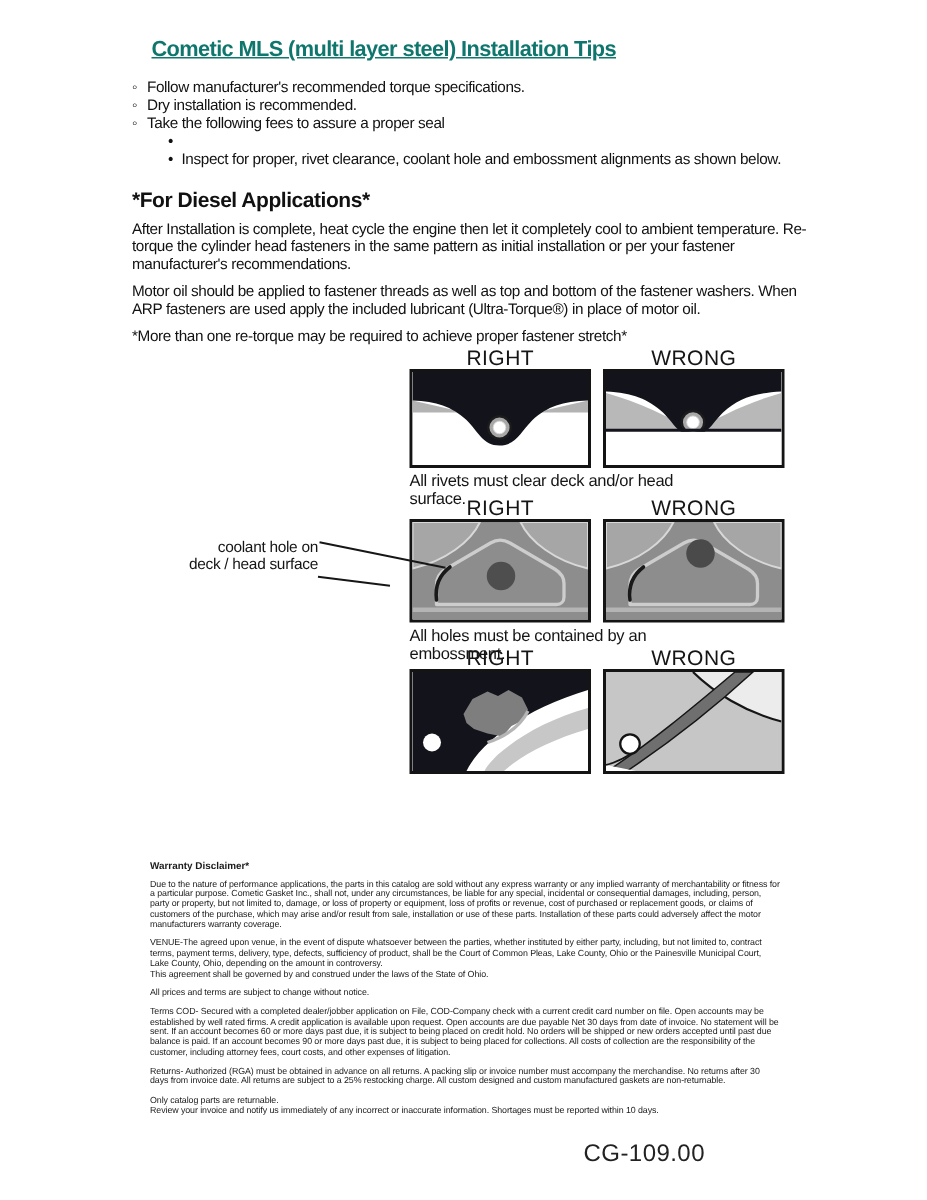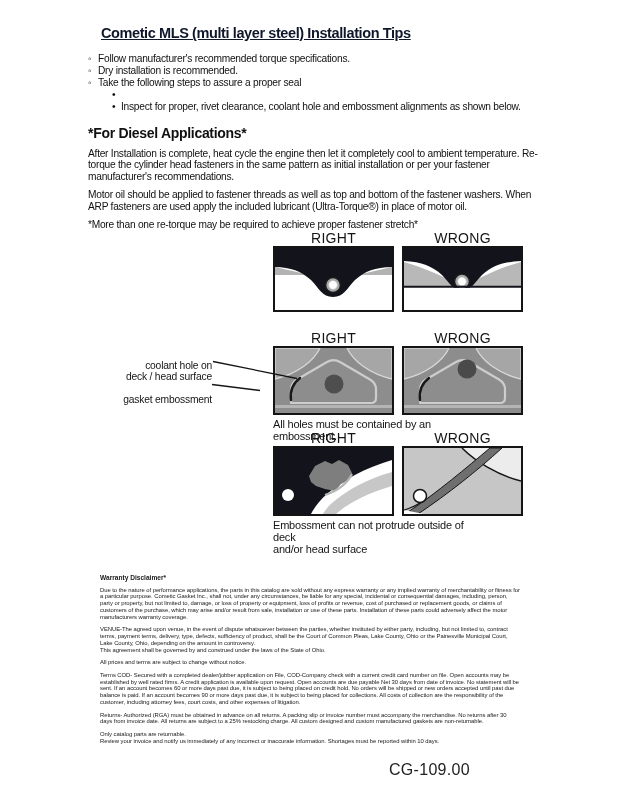--- a/index.html
+++ b/index.html
@@ -7,21 +7,21 @@
   body {
     width:618px; height:800px; position:relative; overflow:hidden;
     font-family:"Liberation Sans", sans-serif; color:#111;
   }
   .page { position:absolute; inset:0; background:#fff; }
 
   
   .content { position:absolute; left:88px; top:0; width:478px; }
   .doc-title {
     margin:24px 0 7px 13px; font-size:14.5px; font-weight:bold;
-    letter-spacing:-0.4px; text-decoration:underline; color:#0f172a; display:inline-block;
+    letter-spacing:-0.4px; text-decoration:underline; color:#0f766e; display:inline-block;
   }
   .title-wrap { height:22px; margin-top:24px; }
   .title-wrap .doc-title { margin:0 0 0 13px; }
   .bullets { margin-top:7px; }
   .li { display:flex; font-size:10.2px; line-height:12px; letter-spacing:-0.25px; }
   .li .mk { width:10px; flex:0 0 10px; text-align:left; }
   .li.sub { margin-left:24px; }
   .li.sub .mk { width:9px; flex:0 0 9px; }
   .diesel-h { margin:12px 0 0 0; font-size:14px; font-weight:bold; letter-spacing:-0.3px; }
   .para { margin-top:7px; font-size:10.2px; line-height:11.4px; letter-spacing:-0.25px; width:462px; }
@@ -67,21 +67,21 @@
       <div class="li">
         <span class="mk">◦</span>
         <span>Follow manufacturer's recommended torque specifications.</span>
       </div>
       <div class="li">
         <span class="mk">◦</span>
         <span>Dry installation is recommended.</span>
       </div>
       <div class="li">
         <span class="mk">◦</span>
-        <span>Take the following steps to assure a proper seal</span>
+        <span>Take the following fees to assure a proper seal</span>
       </div>
       <div class="li sub">
         <span class="mk">•</span>
       </div>
       <div class="li sub">
         <span class="mk">•</span>
         <span>Inspect for proper, rivet clearance, coolant hole and embossment alignments as shown below.</span>
       </div>
     </div>
 
@@ -113,20 +113,21 @@
           <path d="M0,14 C22,20 42,30 57,38.6 L0,38.6 Z" fill="#b8b8b8"></path>
           <path d="M117,14 C95,20 75,30 60,38.6 L117,38.6 Z" fill="#b8b8b8"></path>
           <path d="M0,0 H117 V13 C98,14 88,18 78,27 C70,35 68,42 58,42 C48,42 46,35 38,27 C28,18 18,14 0,13 Z" fill="#13131b"></path>
           <circle cx="58" cy="33.5" r="7.5" fill="#a8a8a8" stroke="#1c1c1c" stroke-width="1.6"></circle>
           <circle cx="58" cy="33.5" r="4.2" fill="#ffffff" stroke="#d8d8d8" stroke-width="0.6"></circle>
           <rect x="0" y="39.8" width="117" height="22.2" fill="#ffffff"></rect>
           <line x1="0" y1="38.8" x2="117" y2="38.8" stroke="#13131b" stroke-width="2"></line>
         </svg>
       </div>
     </div>
+    <div class="fig-caption">All rivets must clear deck and/or head surface.</div>
   </div>
 
   <div class="fig" id="fig2">
     <div class="fig-labels">
       <span>RIGHT</span>
       <span>WRONG</span>
     </div>
     <div class="fig-panels">
       <div class="panel">
         <svg width="117" height="65" viewBox="0 0 117 65">
@@ -152,21 +153,20 @@
       </div>
     </div>
     <div class="fig-caption">All holes must be contained by an embossment.</div>
   </div>
 
   <div class="fig2-side">
     <div>
       <div>coolant hole on</div>
       <div>deck / head surface</div>
     </div>
-    <div class="lbl2">gasket embossment</div>
   </div>
   <svg class="leader-overlay" viewBox="0 0 200 60">
     <line x1="103" y1="21.5" x2="187" y2="38.5" stroke="#161616" stroke-width="1.3"></line>
     <line x1="102" y1="44.5" x2="150" y2="50.5" stroke="#161616" stroke-width="1.3"></line>
   </svg>
 
   <div class="fig" id="fig3">
     <div class="fig-labels">
       <span>RIGHT</span>
       <span>WRONG</span>
@@ -186,24 +186,20 @@
         <svg width="117" height="66" viewBox="0 0 117 66">
           <rect x="0" y="0" width="117" height="66" fill="#c6c6c6"></rect>
           <path d="M58,0 L117,0 L117,33 C93,27 71,13 58,0 Z" fill="#ececec"></path>
           <path d="M58,0 C71,13 93,27 117,33" fill="none" stroke="#161616" stroke-width="1.5"></path>
           <path d="M14,66 C44,46 74,22 98,0 L86,0 C62,20 34,44 4,64 L4,66 Z" fill="#6f6f6f" stroke="#161616" stroke-width="1"></path>
           <polygon points="0,62 20,66 0,66" fill="#ffffff"></polygon>
           <path d="M0,62 C8,60 15,56 22,51" fill="none" stroke="#161616" stroke-width="1.2"></path>
           <circle cx="16" cy="48" r="6.5" fill="#ffffff" stroke="#141414" stroke-width="1.5"></circle>
         </svg>
       </div>
-    </div>
-    <div class="fig-caption">
-      <div>Embossment can not protrude outside of deck</div>
-      <div>and/or head surface</div>
     </div>
   </div>
 
   <div class="disclaimer">
     <h2>Warranty Disclaimer*</h2>
     <p class="fine">Due to the nature of performance applications, the parts in this catalog are sold without any express warranty or any implied warranty of merchantability or fitness for a particular purpose.  Cometic Gasket Inc., shall not, under any circumstances, be liable for any special, incidental or consequential damages, including, person, party or property, but not limited to, damage, or loss of property or equipment, loss of profits or revenue, cost of purchased or replacement goods, or claims of customers of the purchase, which may arise and/or result from sale, installation or use of these parts.  Installation of these parts could adversely affect the motor manufacturers warranty coverage.</p>
     <p class="fine tight">VENUE-The agreed upon venue, in the event of dispute whatsoever between the parties, whether instituted by either party, including, but not limited to, contract terms, payment terms, delivery, type, defects, sufficiency of product, shall be the Court of Common Pleas, Lake County, Ohio or the Painesville Municipal Court, Lake County, Ohio, depending on the amount in controversy.</p>
     <p class="fine">This agreement shall be governed by and construed under the laws of the State of Ohio.</p>
     <p class="fine">All prices and terms are subject to change without notice.</p>
     <p class="fine">Terms COD- Secured with a completed dealer/jobber application on File, COD-Company check with a current credit card number on file.  Open accounts may be established by well rated firms.  A credit application is available upon request.  Open accounts are due payable Net 30 days from date of invoice.  No statement will be sent.  If an account becomes 60 or more days past due, it is subject to being placed on credit hold.  No orders will be shipped or new orders accepted until past due balance is paid.  If an account becomes 90 or more days past due, it is subject to being placed for collections.  All costs of collection are the responsibility of the customer, including attorney fees, court costs, and other expenses of litigation.</p>

